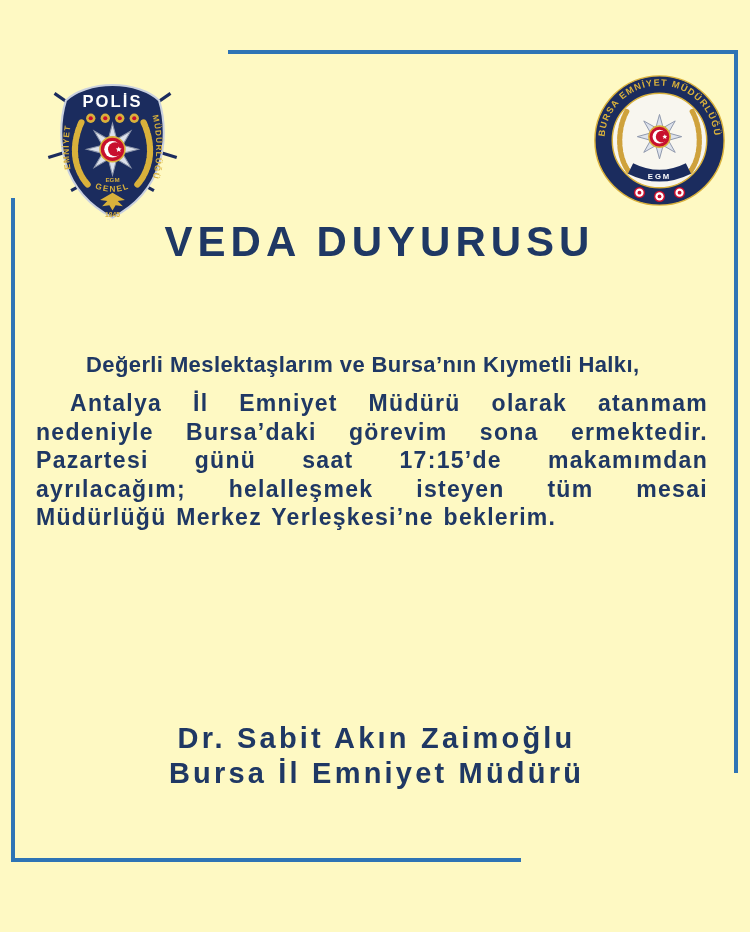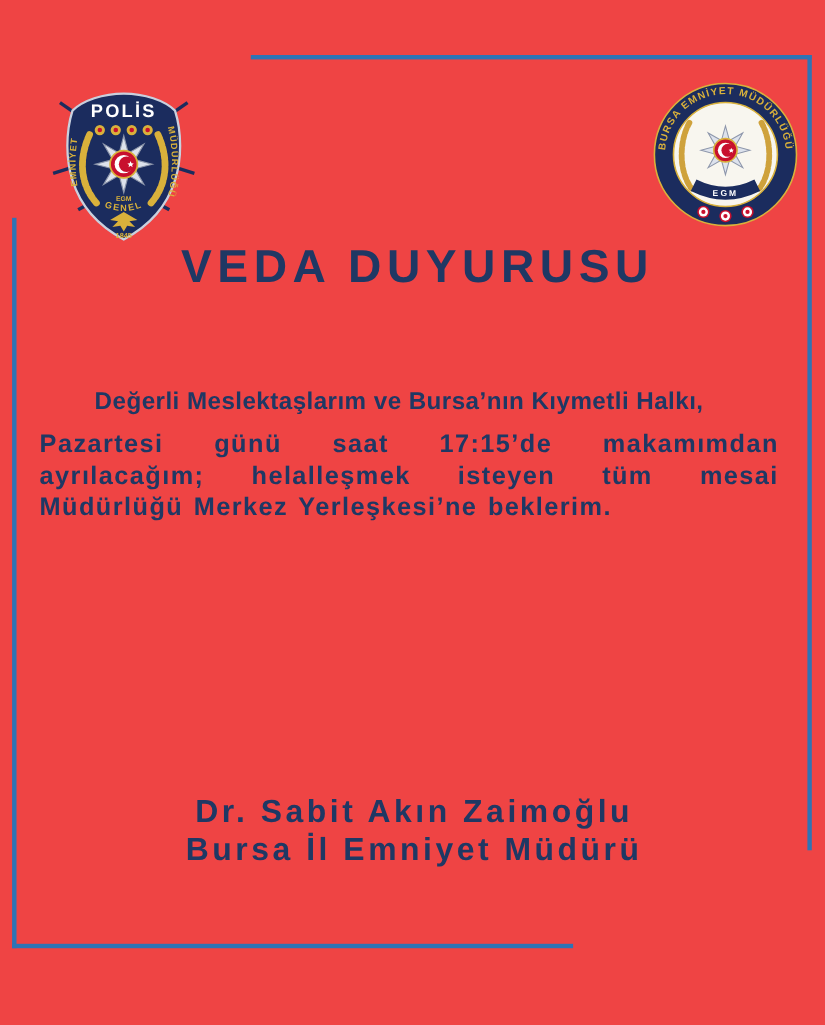--- a/index.html
+++ b/index.html
@@ -1,17 +1,17 @@
 <!DOCTYPE html>
 <html><head>
 <meta charset="utf-8">
 <style>
   html,body { margin:0; padding:0; background:#ffffff; }
   .canvas {
-    position:relative; width:750px; height:932px; background:#ef4444;
+    position:relative; width:750px; height:932px; background:#fef9c3;
     font-family:"Liberation Sans", sans-serif; overflow:hidden; color:#1f3864;
   }
   .frame-line { position:absolute; background:#2e74b5; }
   .frame-top    { left:228px; top:50px;  width:510px; height:4px; }
   .frame-right  { left:734px; top:50px;  width:4px;   height:723px; }
   .frame-left   { left:11px;  top:198px; width:4px;   height:664px; }
   .frame-bottom { left:11px;  top:858px; width:510px; height:4px; }
 
   .emblem-left  { position:absolute; left:40px;  top:58px; width:145px; height:166px; }
   .emblem-right { position:absolute; left:592px; top:73px; width:135px; height:135px; }
@@ -151,20 +151,22 @@
           <circle r="2" fill="#c8102e"></circle>
         </g>
     </g>
   </svg>
 
   <h1 class="title">VEDA DUYURUSU</h1>
 
   <p class="salutation">Değerli Meslektaşlarım ve Bursa’nın Kıymetli Halkı,</p>
 
   <div class="para para-1">
+    <div class="jline first">Antalya İl Emniyet Müdürü olarak atanmam</div>
+    <div class="jline">nedeniyle Bursa’daki görevim sona ermektedir.</div>
     <div class="jline">Pazartesi günü saat 17:15’de makamımdan</div>
     <div class="jline">ayrılacağım; helalleşmek isteyen tüm mesai</div>
     <div class="jline last">Müdürlüğü Merkez Yerleşkesi’ne beklerim.</div>
   </div>
 
 
   <div class="signature">
     <div>Dr. Sabit Akın Zaimoğlu</div>
     <div>Bursa İl Emniyet Müdürü</div>
   </div>

